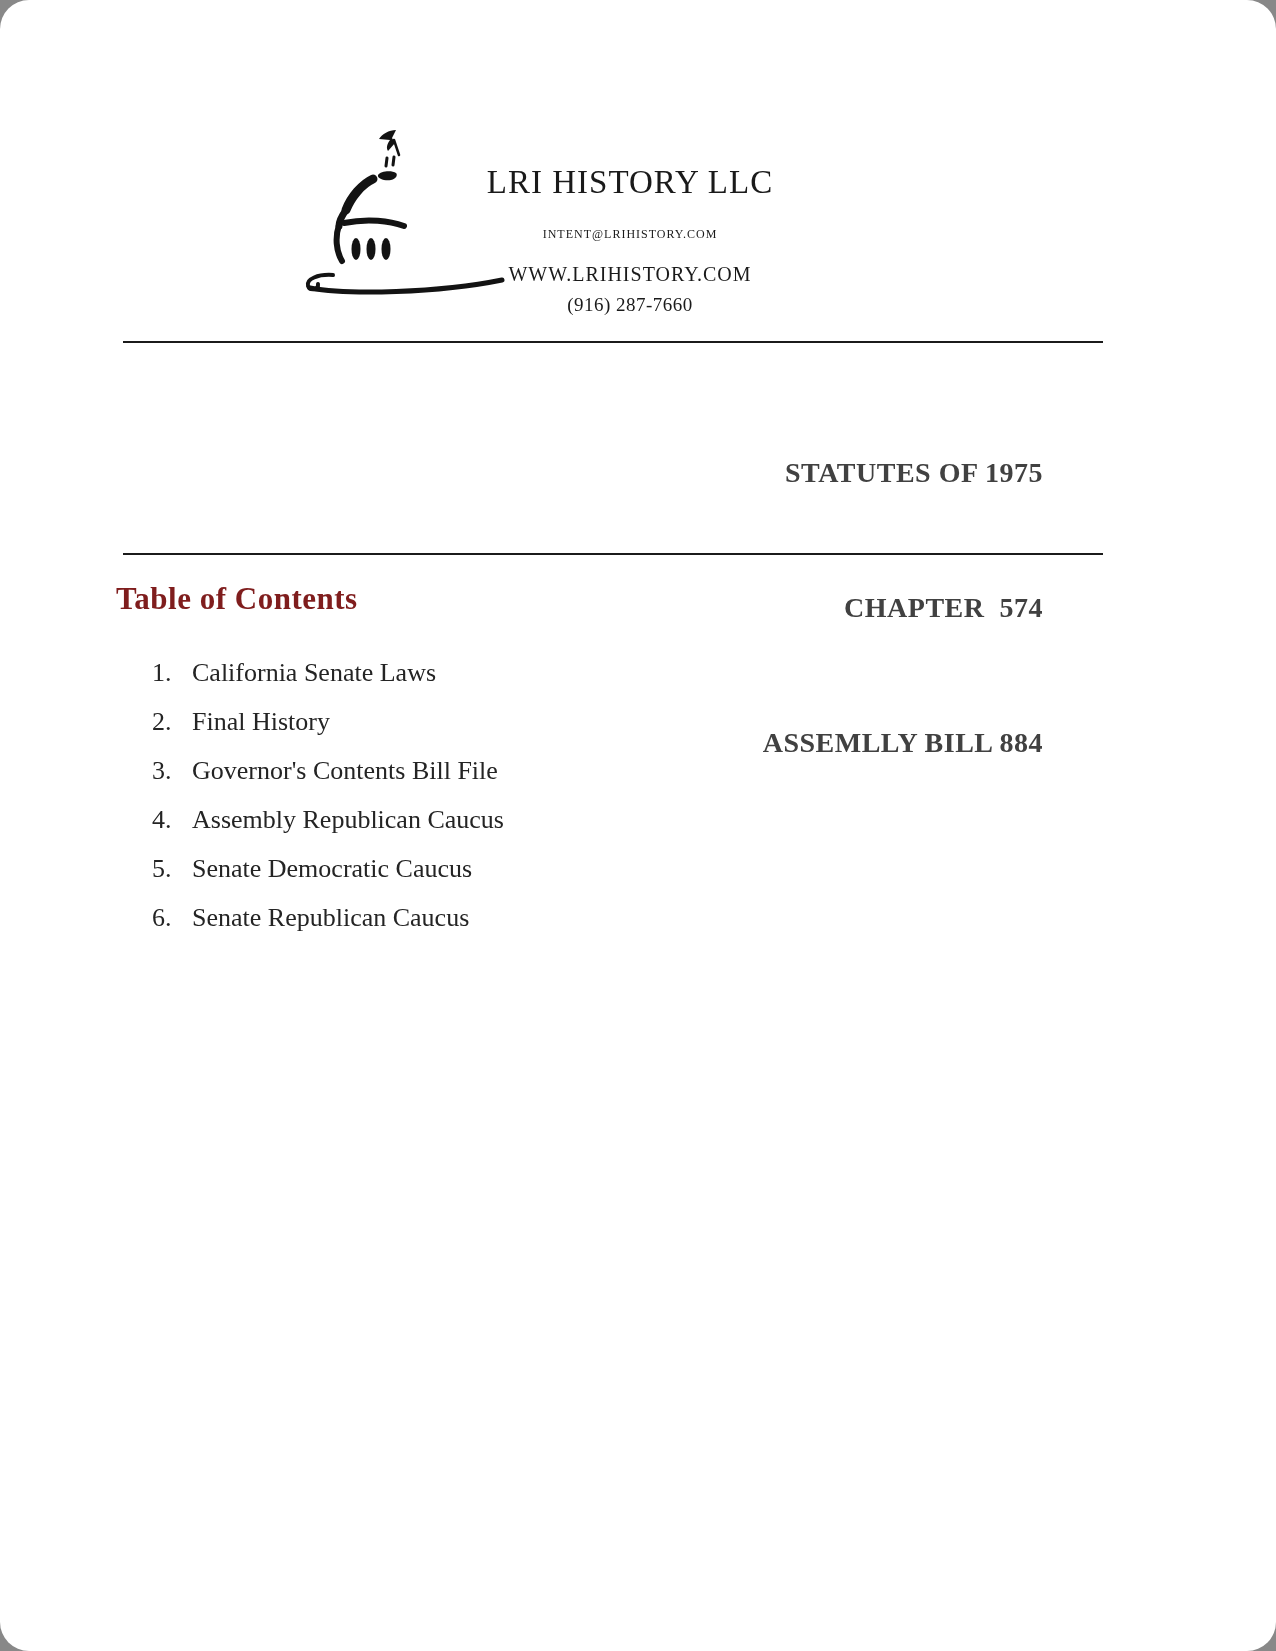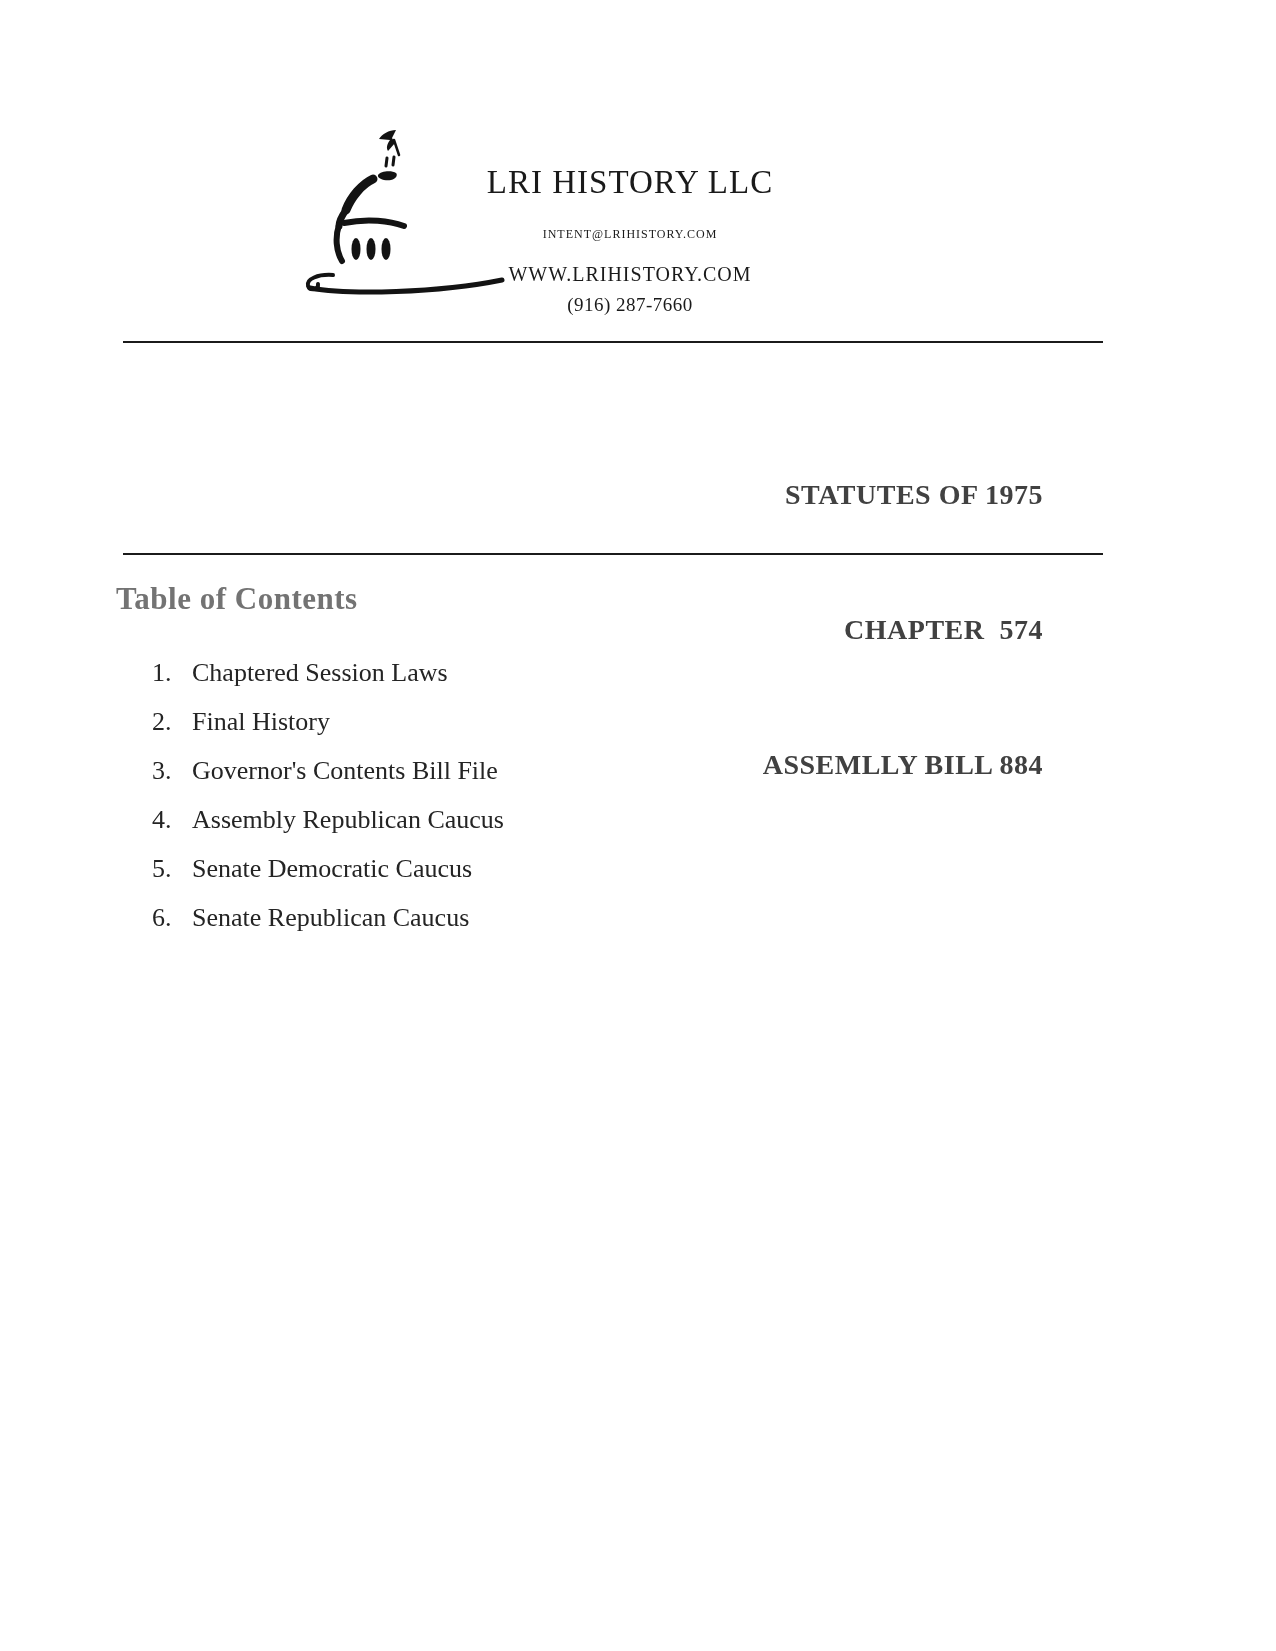--- a/index.html
+++ b/index.html
@@ -4,20 +4,21 @@
 <style>
   html,body { margin:0; padding:0; background:#888; }
   .page {
     position: relative;
     width: 1276px;
     height: 1651px;
     margin: 0 auto;
     background: #ffffff;
     font-family: "Liberation Serif", "DejaVu Serif", serif;
     overflow: hidden;
+    border-radius: 29px;
   }
   .logo {
     position: absolute;
     left: 288px;
     top: 118px;
     width: 220px;
     height: 185px;
   }
   .header-text {
     position: absolute;
@@ -36,37 +37,37 @@
     left: 123px;
     width: 980px;
     height: 2px;
     background: #1b1b1b;
   }
   .rule-1 { top: 341px; }
   .rule-2 { top: 553px; }
   .title-block {
     position: absolute;
     right: 233px;
-    top: 382px;
+    top: 360px;
     text-align: right;
     font-size: 28px;
     font-weight: bold;
     line-height: 45px;
     color: #414141;
     letter-spacing: 0.5px;
     white-space: pre;
   }
   .toc-heading {
     position: absolute;
     left: 116px;
     top: 582px;
     font-size: 31px;
     font-weight: bold;
     line-height: 34px;
-    color: #737373;
+    color: #7f1d1d;
     letter-spacing: 0.5px;
   }
   .toc-list {
     position: absolute;
     left: 152px;
     top: 656px;
     color: #242424;
     font-size: 26px;
   }
   .toc-row {
@@ -124,21 +125,21 @@
     <div>ASSEMLLY BILL 884</div>
   </div>
 
   <div class="rule rule-2"></div>
 
   <div class="toc-heading">Table of Contents</div>
 
   <div class="toc-list">
     <div class="toc-row">
       <span class="toc-num">1.</span>
-      <span class="toc-label">Chaptered Session Laws</span>
+      <span class="toc-label">California Senate Laws</span>
     </div>
     <div class="toc-row">
       <span class="toc-num">2.</span>
       <span class="toc-label">Final History</span>
     </div>
     <div class="toc-row">
       <span class="toc-num">3.</span>
       <span class="toc-label">Governor's Contents Bill File</span>
     </div>
     <div class="toc-row">

